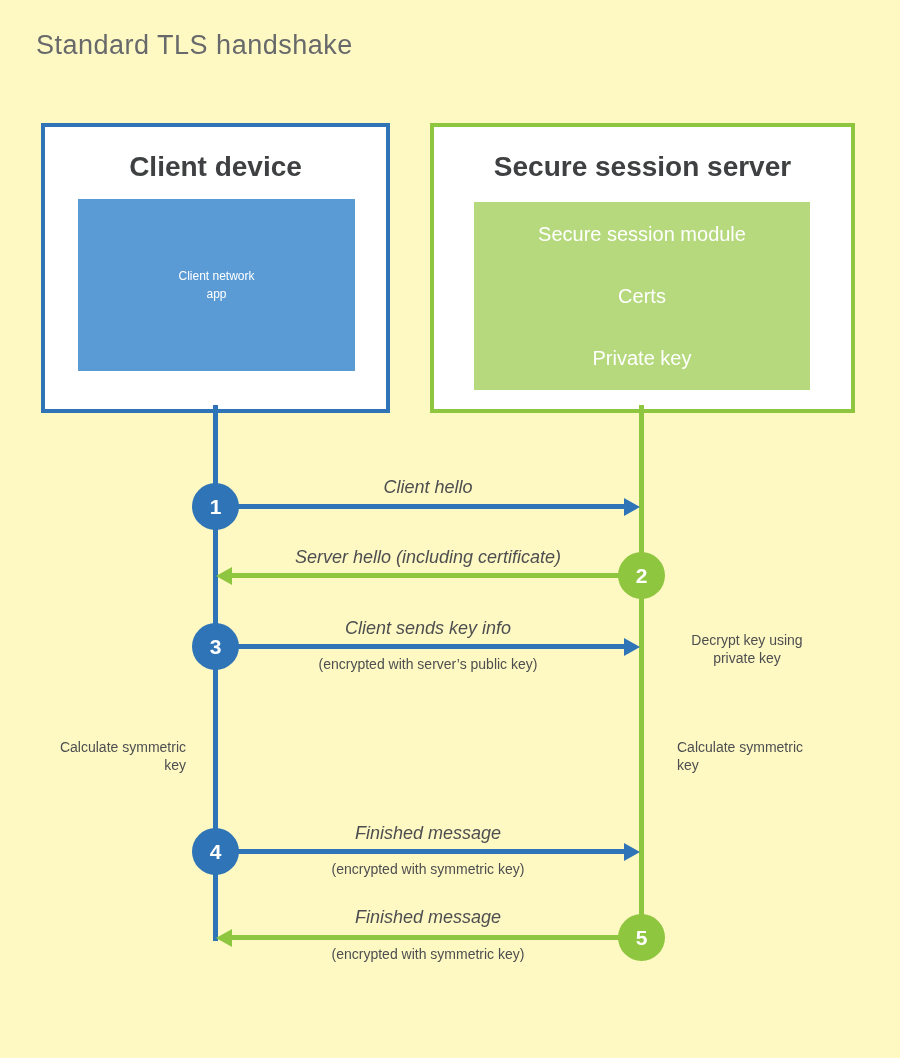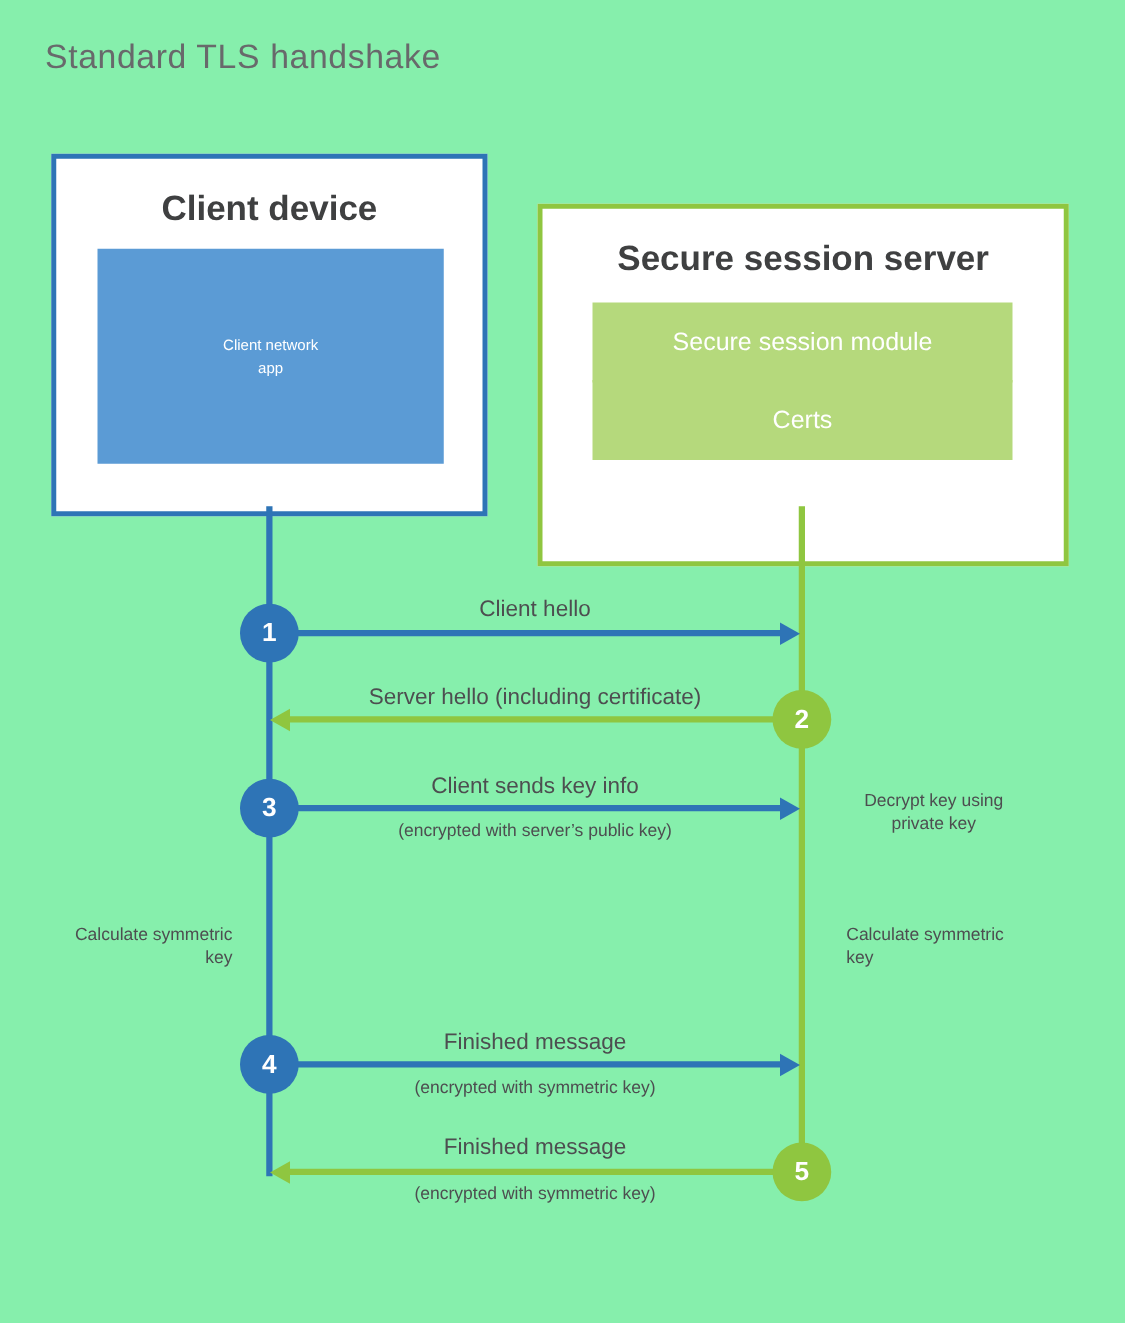--- a/index.html
+++ b/index.html
@@ -5,21 +5,21 @@
   html, body {
     margin: 0;
     padding: 0;
     background: #ffffff;
     font-family: "Liberation Sans", "DejaVu Sans", sans-serif;
   }
   .canvas {
     position: relative;
     width: 900px;
     height: 1058px;
-    background: #86efac;
+    background: #fef9c3;
     overflow: hidden;
   }
   .title {
     position: absolute;
     left: 36px;
     top: 30px;
     margin: 0;
     font-size: 27px;
     font-weight: 300;
     letter-spacing: 0.5px;
@@ -35,21 +35,20 @@
   }
   .client-box {
     left: 41px;
     width: 341px;
     border: 4px solid var(--blue);
   }
   .server-box {
     left: 430px;
     width: 417px;
     border: 4px solid var(--green);
-    margin-top: 40px;
   }
   .box-header {
     position: absolute;
     top: 24px;
     left: 0;
     width: 100%;
     text-align: center;
     font-size: 28px;
     font-weight: bold;
     color: var(--heading-color);
@@ -134,20 +133,21 @@
   .c4 { left: 192px; top: 828px; }
   .c5 { left: 618px; top: 914px; }
   
   .step-label {
     position: absolute;
     left: 215px;
     width: 426px;
     text-align: center;
     font-size: 18px;
     color: var(--label-color);
+    font-style: italic;
   }
   .l1 { top: 477px; }
   .l2 { top: 547px; }
   .l3 { top: 618px; }
   .l4 { top: 823px; }
   .l5 { top: 907px; }
   .sub-label {
     position: absolute;
     left: 215px;
     width: 426px;
@@ -181,20 +181,21 @@
     <div class="client-app">
       <div>Client network</div>
       <div>app</div>
     </div>
   </div>
 
   <div class="box server-box">
     <div class="box-header">Secure session server</div>
     <div class="bar bar1">Secure session module</div>
     <div class="bar bar2">Certs</div>
+    <div class="bar bar3">Private key</div>
   </div>
 
   <div class="vline blue-vline"></div>
   <div class="vline green-vline"></div>
 
   <div class="hline blue-line a1"></div>
   <div class="arrowhead head-right h1"></div>
   <div class="step-label l1">Client hello</div>
   <div class="circle blue-circle c1">1</div>
 

